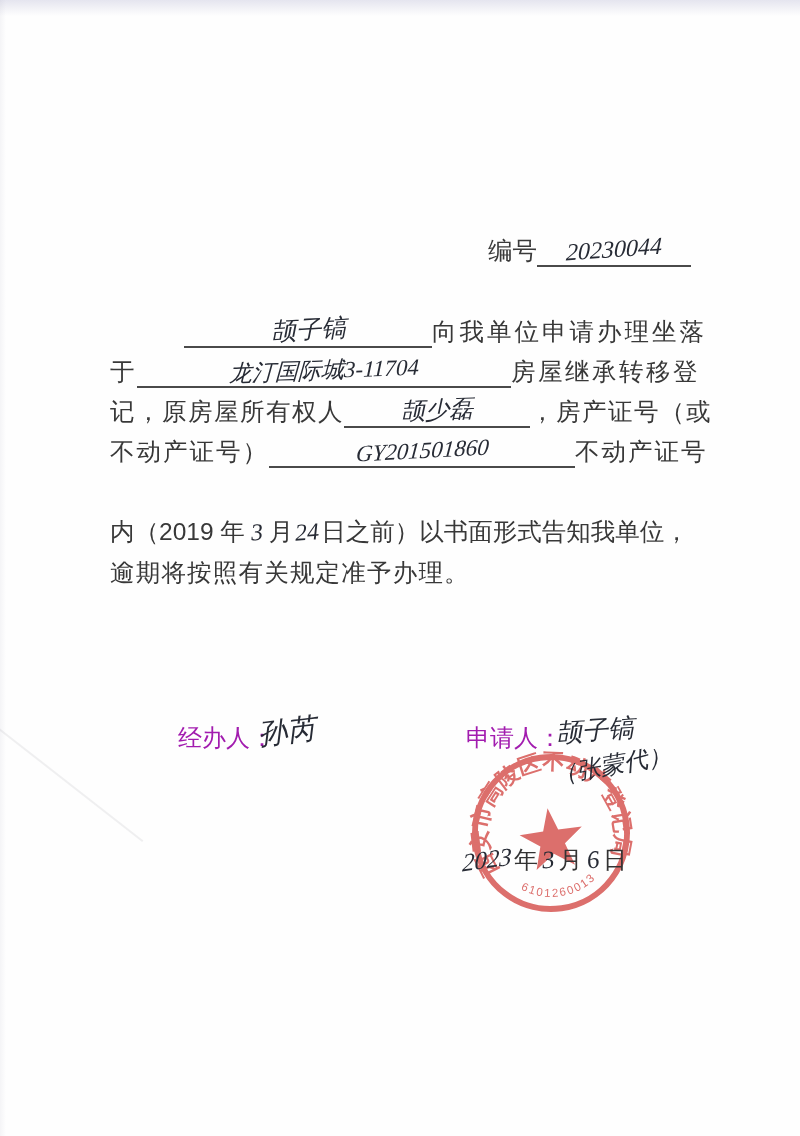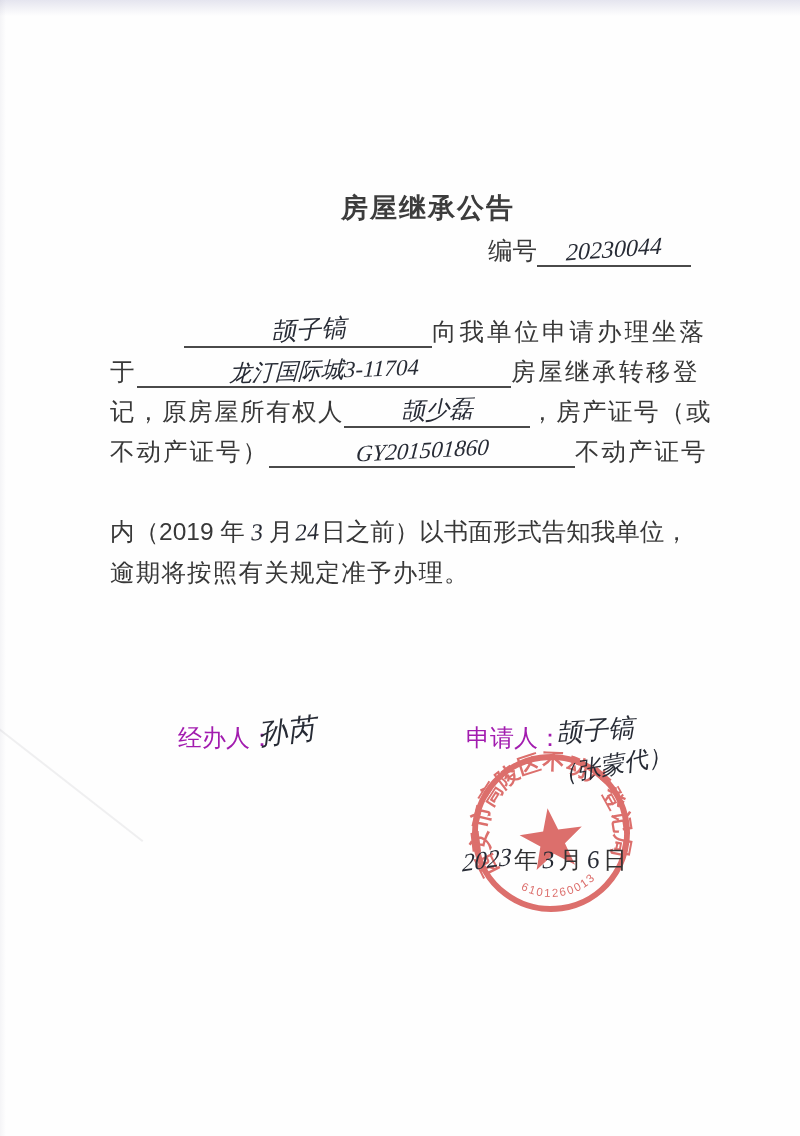--- a/index.html
+++ b/index.html
@@ -57,21 +57,20 @@
   }
 </style>
 </head>
 <body>
 
 <div class="page">
   <div class="scan-edge-top"></div>
   <div class="scan-edge-left"></div>
   <div class="crease"></div>
 
-  <div class="doc-title">房屋继承公告</div>
 
   <div class="number-row">
     <span>编号</span><span class="blank" style="width:154px;"><span class="hw hw-number">20230044</span></span>
   </div>
 
   <div class="body-row" style="top:314px;">
     <span class="blank" style="width:248px;margin-left:74px;"><span class="hw hw-name">颉子镐</span></span><span style="letter-spacing:3px;">向我单位申请办理坐落</span>
   </div>
 
   <div class="body-row" style="top:354px;">

